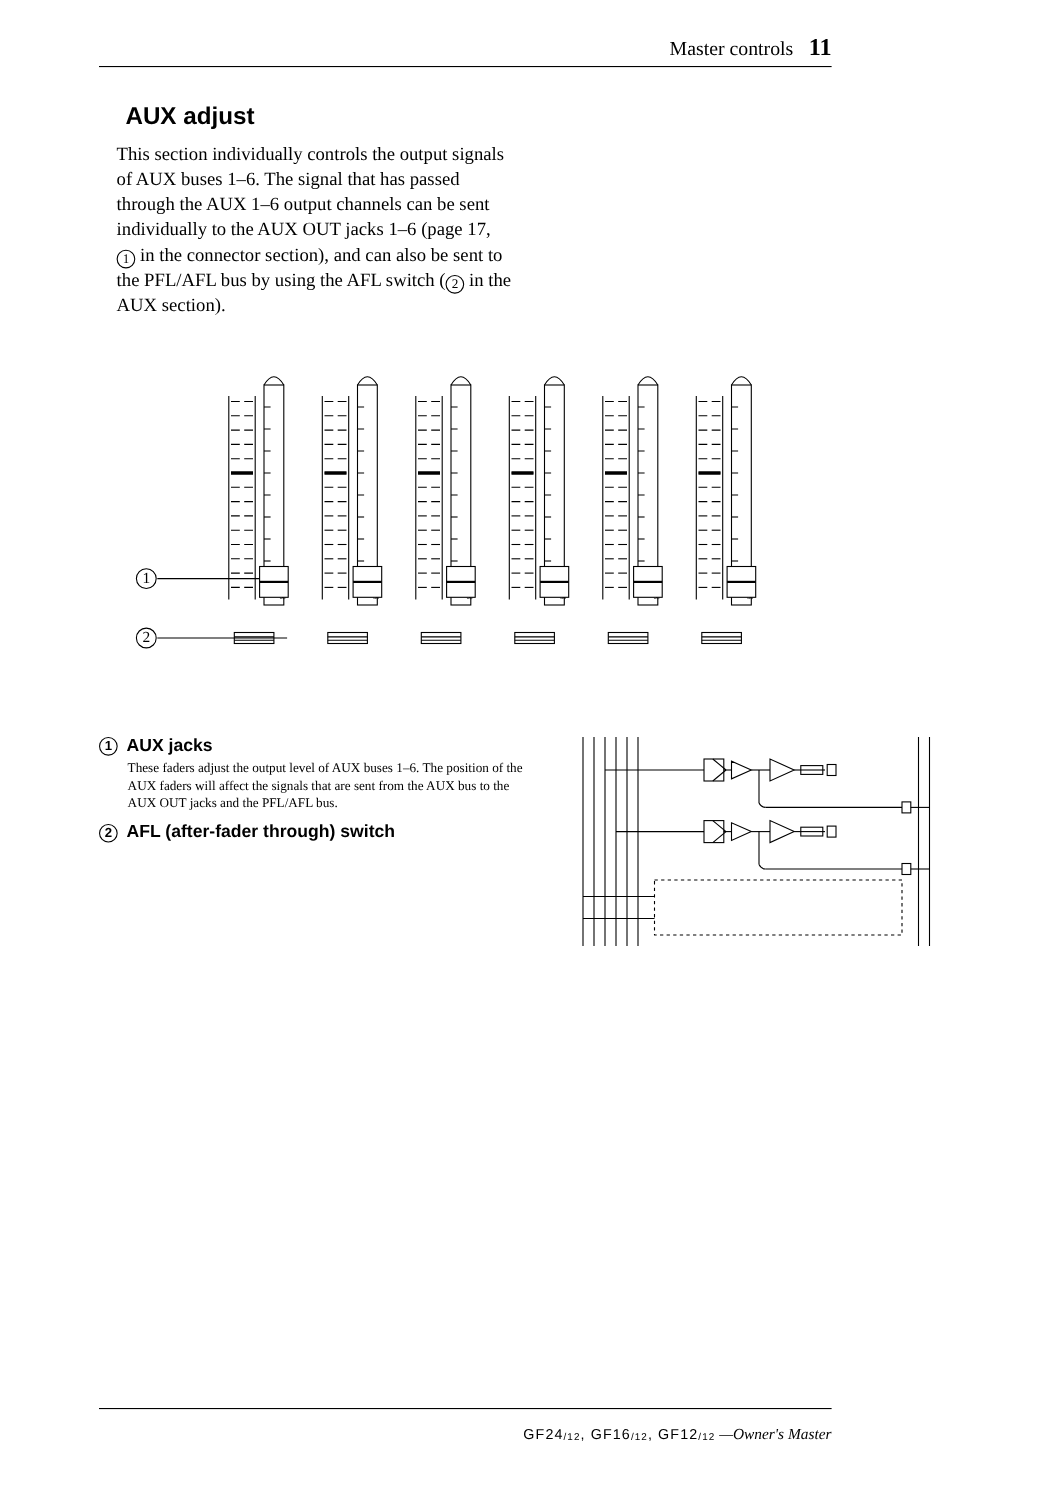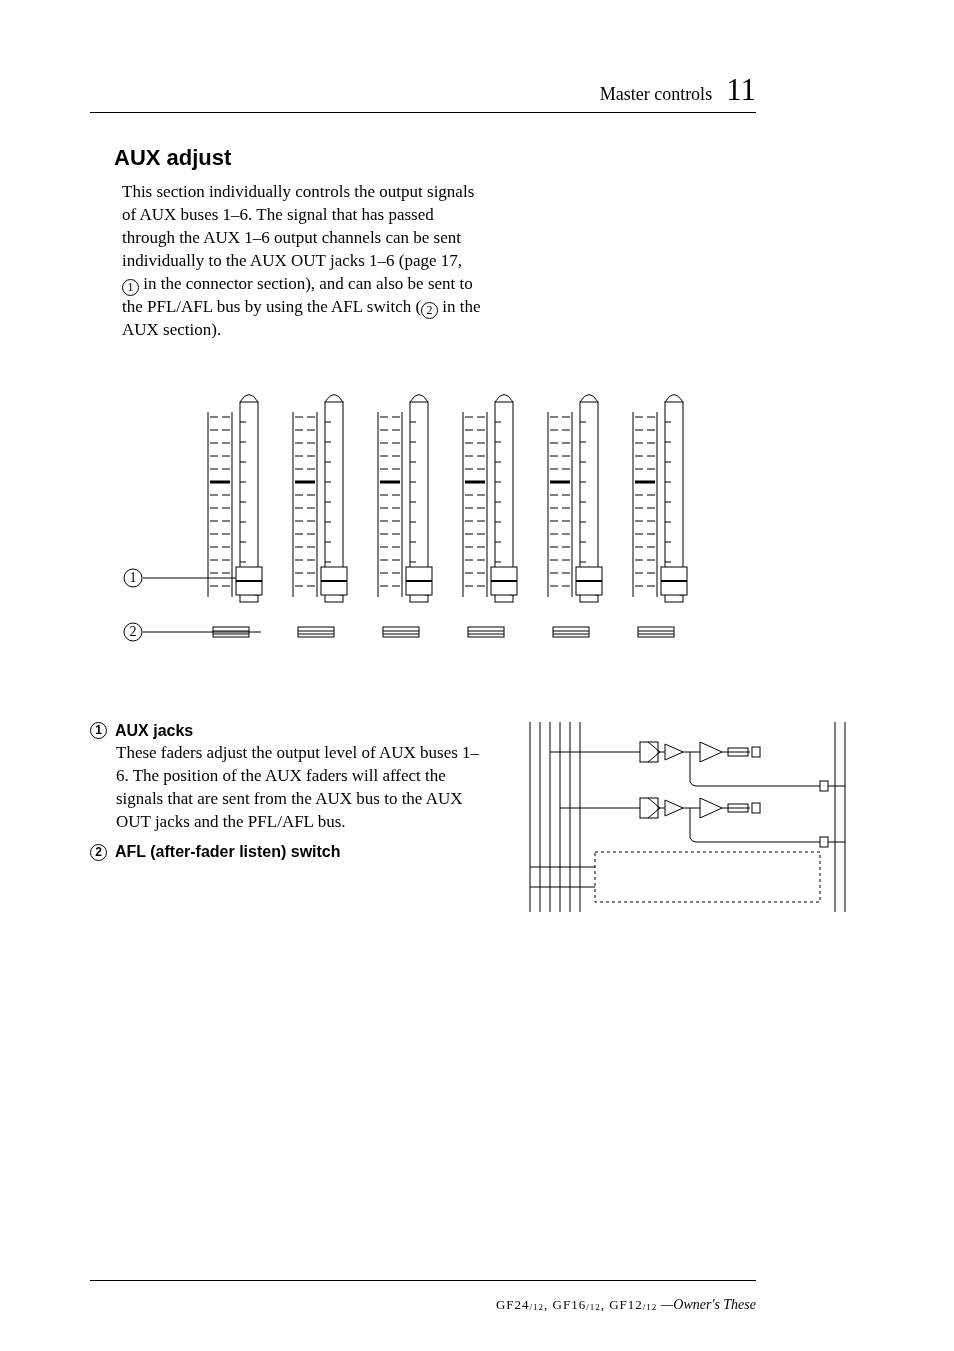--- a/index.html
+++ b/index.html
@@ -1,33 +1,33 @@
 <!DOCTYPE html>
 <html><head>
 <meta charset="utf-8">
 <style>
   * { box-sizing: border-box; margin: 0; padding: 0; }
   html, body { width: 954px; height: 1351px; background: #fff; font-family: "Times New Roman", Times, serif; color: #000; }
   .page { position: relative; width: 846px; height: 1351px; padding: 30px 90px 40px 90px; }
   .header { display: flex; justify-content: flex-end; align-items: baseline; border-bottom: 1.5px solid #000; padding-bottom: 4px; margin-bottom: 32px; }
   .header-title { font-size: 18px; margin-right: 14px; }
-  .header-page { font-size: 31px; font-weight: normal; margin-top: 42px; }
+  .header-page { font-size: 22px; font-weight: bold; }
   .section-title { font-family: Helvetica, Arial, sans-serif; font-weight: bold; font-size: 22px; margin-bottom: 10px; margin-left: 24px; }
-  .intro { font-size: 17px; line-height: 1.35; max-width: 360px; margin-left: 32px; margin-bottom: 40px; }
+  .intro { font-size: 17px; line-height: 1.35; max-width: 360px; margin-left: 16px; margin-bottom: 40px; }
   .circled { display: inline-block; width: 17px; height: 17px; border: 1px solid #000; border-radius: 50%; font-size: 12px; line-height: 15px; text-align: center; vertical-align: -2px; padding-top:0; }
   .diagram-wrap { width: 100%; display:flex; justify-content:center; margin-bottom: 60px; }
   .faders-svg { display:block; }
   .desc-block { display: flex; gap: 30px; }
   .desc-items { flex: 0 0 400px; margin-left: 0; }
   .desc-item { margin-bottom: 10px; }
   .desc-head { font-family: Helvetica, Arial, sans-serif; font-weight: bold; font-size: 16px; display:flex; align-items:center; gap:8px; }
-  .desc-body { font-size: 17px; line-height: 1.35; margin-left: 26px; margin-top:2px;}
+  .desc-body { font-size: 12px; line-height: 1.35; margin-left: 26px; margin-top:2px;}
   .footer { position: absolute; bottom: 38px; right: 90px; font-size: 14px; font-style: italic; }
   .footer-rule { position: absolute; bottom: 70px; left: 90px; right: 90px; border-top: 1.5px solid #000; }
-  .footer-models { font-style: normal; font-family: Liberation Serif, serif; letter-spacing: 1px; font-size: 13px; }
+  .footer-models { font-style: normal; font-family: Liberation Sans, sans-serif; letter-spacing: 1px; font-size: 13px; }
   .footer-sub { font-size: 9px; vertical-align: -1px; }
 </style>
 </head>
 <body>
 
 <div class="page">
 
   <div class="header">
     <span class="header-title">Master controls</span>
     <span class="header-page">11</span>
@@ -361,21 +361,21 @@
       <div class="desc-item">
         <div class="desc-head">
           <span class="circled">1</span>
           <span>AUX jacks</span>
         </div>
         <div class="desc-body">These faders adjust the output level of AUX buses 1–6. The position of the AUX faders will affect the signals that are sent from the AUX bus to the AUX OUT jacks and the PFL/AFL bus.</div>
       </div>
       <div class="desc-item">
         <div class="desc-head">
           <span class="circled">2</span>
-          <span>AFL (after-fader listen) switch</span>
+          <span>AFL (after-fader through) switch</span>
         </div>
       </div>
     </div>
 
     <div>
       <svg width="330" height="190" viewBox="0 0 330 190">
         <g stroke="#000" stroke-width="1" fill="none">
 
           <line x1="10" y1="0" x2="10" y2="190"></line>
           <line x1="20" y1="0" x2="20" y2="190"></line>
@@ -433,16 +433,16 @@
           <line x1="10" y1="145" x2="75" y2="145"></line>
           <line x1="10" y1="165" x2="75" y2="165"></line>
         </g>
       </svg>
     </div>
   </div>
 
   <div class="footer-rule"></div>
   <div class="footer">
     <span class="footer-models">GF24<span class="footer-sub">/12</span>, GF16<span class="footer-sub">/12</span>, GF12<span class="footer-sub">/12</span></span>
-    <span>—Owner's These</span>
+    <span>—Owner's Master</span>
   </div>
 
 </div>
 
 </body></html>

